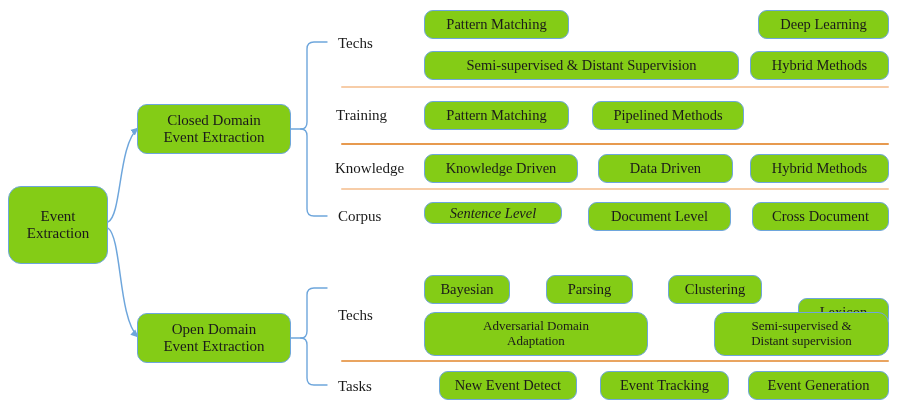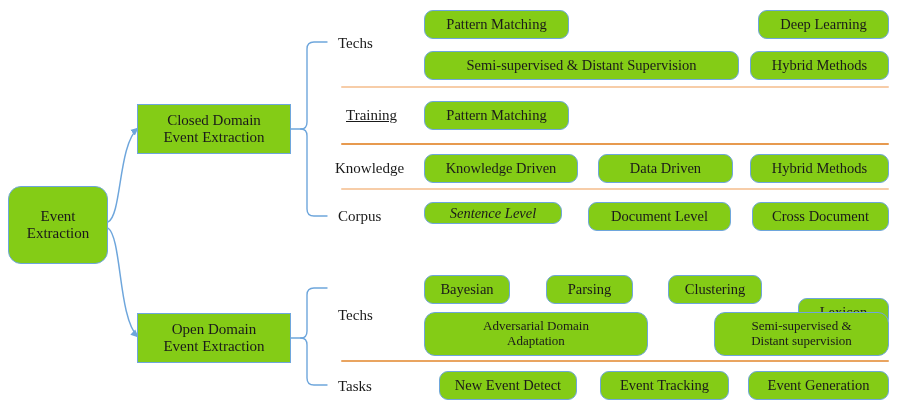--- a/index.html
+++ b/index.html
@@ -24,21 +24,21 @@
     color:#1a1a1a;
     display:flex;
     align-items:center;
     justify-content:center;
     text-align:center;
     line-height:1.15;
     font-size:15px;
     white-space:pre-line;
   }
   .root{border-radius:13px;font-size:15px;}
-  .domain{border-radius:0;font-size:15px;}
+  .domain{border-radius:10px;font-size:15px;}
   .leaf{font-size:14.5px;border-radius:9px;}
   .leaf2{font-size:13px;border-radius:11px;}
 
   
   .rowlabel{
     position:absolute;
     font-size:15px;
     color:#1a1a1a;
     white-space:nowrap;
     display:flex;
@@ -97,23 +97,24 @@
   <div class="sep" style="left:341px;top:360px;width:548px;background:#E9A460;"></div>
 
   <div class="rowlabel" style="left:338px;top:33px;">Techs</div>
 
   <div class="node leaf" style="left:424px;top:10px;width:145px;height:29px;">Pattern Matching</div>
   <div class="node leaf" style="left:758px;top:10px;width:131px;height:29px;">Deep Learning</div>
 
   <div class="node leaf" style="left:424px;top:51px;width:315px;height:29px;">Semi-supervised &amp; Distant Supervision</div>
   <div class="node leaf" style="left:750px;top:51px;width:139px;height:29px;">Hybrid Methods</div>
 
-  <div class="rowlabel" style="left:346px;top:105px;text-decoration:underline;">Training</div>
+  <div class="rowlabel" style="left:336px;top:105px;">Training</div>
 
   <div class="node leaf" style="left:424px;top:101px;width:145px;height:29px;">Pattern Matching</div>
+  <div class="node leaf" style="left:592px;top:101px;width:152px;height:29px;">Pipelined Methods</div>
 
   <div class="rowlabel" style="left:335px;top:158px;">Knowledge</div>
 
   <div class="node leaf" style="left:424px;top:154px;width:154px;height:29px;">Knowledge Driven</div>
   <div class="node leaf" style="left:598px;top:154px;width:135px;height:29px;">Data Driven</div>
   <div class="node leaf" style="left:750px;top:154px;width:139px;height:29px;">Hybrid Methods</div>
 
   <div class="rowlabel" style="left:338px;top:206px;">Corpus</div>
 
   <div class="node leaf" style="left:424px;top:202px;width:138px;height:22px;font-style:italic;">Sentence Level</div>

